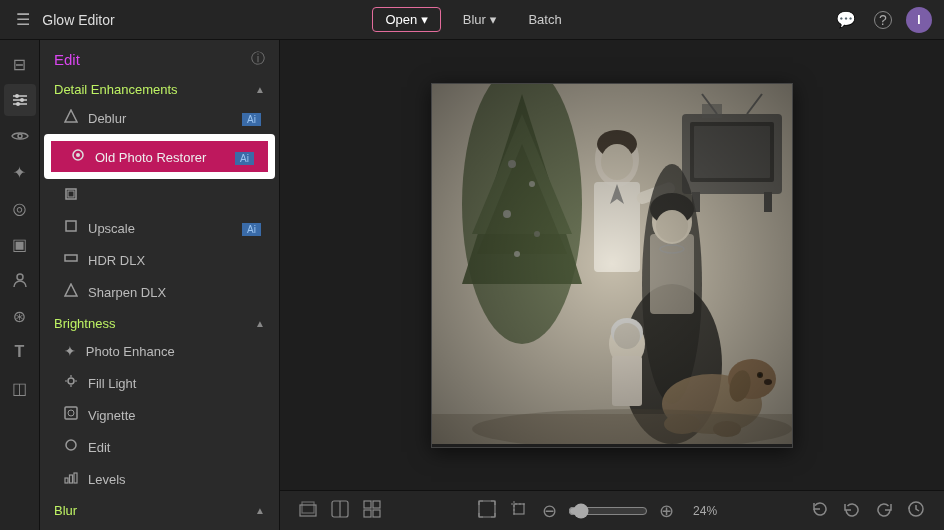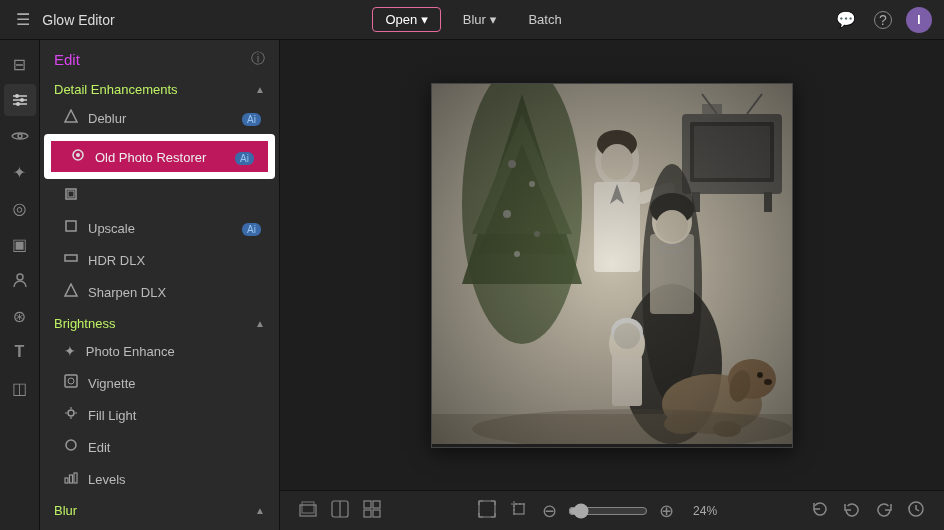--- a/index.html
+++ b/index.html
@@ -177,21 +177,21 @@
       color: #eee;
     }
     .tool-icon { font-size: 14px; color: #999; flex-shrink: 0; }
     .tool-item.active .tool-icon { color: #ddd; }
     .tool-label { flex: 1; font-size: 13px; }
     .ai-badge {
       background: #3a6ba8;
       color: #9bc4f0;
       font-size: 10px;
       padding: 1px 5px;
-      border-radius: 6px;
+      border-radius: 0;
       font-weight: 500;
     }
 
     
     .canvas-area {
       flex: 1;
       background: #1e1e1e;
       display: flex;
       flex-direction: column;
       overflow: hidden;
@@ -394,38 +394,38 @@
     </div>
 
     <div class="tool-item">
       <span class="tool-icon">✦</span>
       <span class="tool-label">Photo Enhance</span>
     </div>
 
     <div class="tool-item">
       <span class="tool-icon">
         <svg width="14" height="14" viewBox="0 0 14 14" fill="none">
-            <rect x="1" y="1" width="12" height="12" rx="1" stroke="#999" stroke-width="1.5" fill="none"></rect>
-            <circle cx="7" cy="7" r="3" stroke="#999" stroke-width="1" fill="none"></circle>
-          </svg>
-      </span>
-      <span class="tool-label">Vignette</span>
-    </div>
-
-    <div class="tool-item">
-      <span class="tool-icon">
-        <svg width="14" height="14" viewBox="0 0 14 14" fill="none">
             <circle cx="7" cy="7" r="3" stroke="#999" stroke-width="1.5" fill="none"></circle>
             <line x1="7" y1="1" x2="7" y2="3" stroke="#999" stroke-width="1.2"></line>
             <line x1="7" y1="11" x2="7" y2="13" stroke="#999" stroke-width="1.2"></line>
             <line x1="1" y1="7" x2="3" y2="7" stroke="#999" stroke-width="1.2"></line>
             <line x1="11" y1="7" x2="13" y2="7" stroke="#999" stroke-width="1.2"></line>
           </svg>
       </span>
       <span class="tool-label">Fill Light</span>
+    </div>
+
+    <div class="tool-item">
+      <span class="tool-icon">
+        <svg width="14" height="14" viewBox="0 0 14 14" fill="none">
+            <rect x="1" y="1" width="12" height="12" rx="1" stroke="#999" stroke-width="1.5" fill="none"></rect>
+            <circle cx="7" cy="7" r="3" stroke="#999" stroke-width="1" fill="none"></circle>
+          </svg>
+      </span>
+      <span class="tool-label">Vignette</span>
     </div>
 
     <div class="tool-item">
       <span class="tool-icon">
         <svg width="14" height="14" viewBox="0 0 14 14" fill="none">
             <circle cx="7" cy="7" r="5" stroke="#999" stroke-width="1.5" fill="none"></circle>
           </svg>
       </span>
       <span class="tool-label">Edit</span>
     </div>

